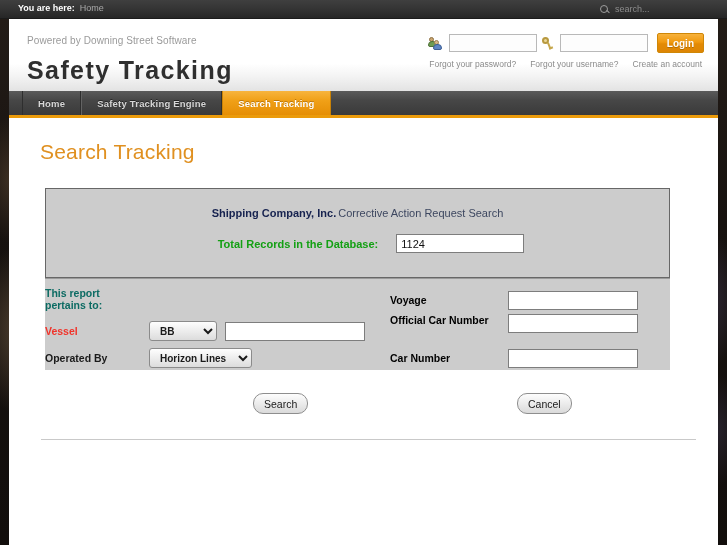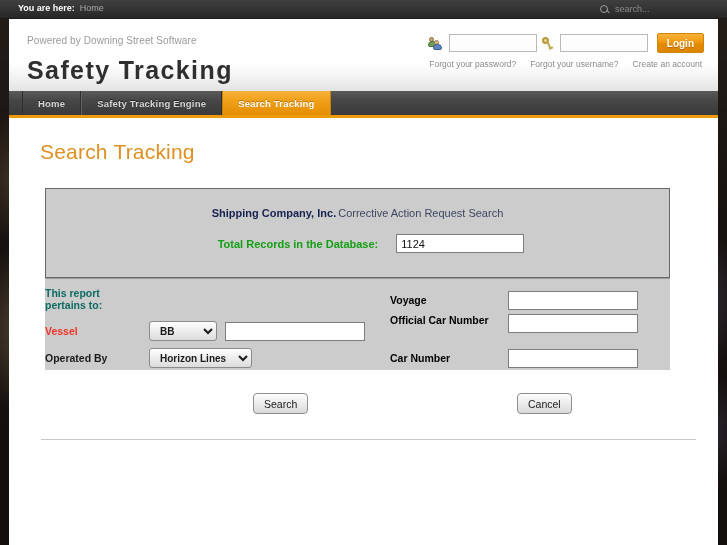--- a/index.html
+++ b/index.html
@@ -251,21 +251,21 @@
   input.tin-vessel { width: 140px; margin-left: 8px; }
   input.tin-right { width: 130px; }
 
   
   .actions {
     position: relative; margin: 23px 0 0 0; height: 22px;
   }
   .btn-std {
     position: absolute; top: 0;
     height: 21px; padding: 0 10px;
-    border: 1px solid #8e8e8e; border-radius: 4px;
+    border: 1px solid #8e8e8e; border-radius: 10px;
     background: linear-gradient(180deg,#fdfdfd 0%, #ececec 50%, #dadada 100%);
     font-family: "Liberation Sans", sans-serif;
     font-size: 10.5px; color: #1a1a1a; cursor: pointer;
   }
   .btn-search { left: 226px; }
   .btn-cancel { left: 490px; }
 
   .divider {
     margin: 24px 0 0 14px; width: 655px; height: 1px;
     background: #c9c9c9;

